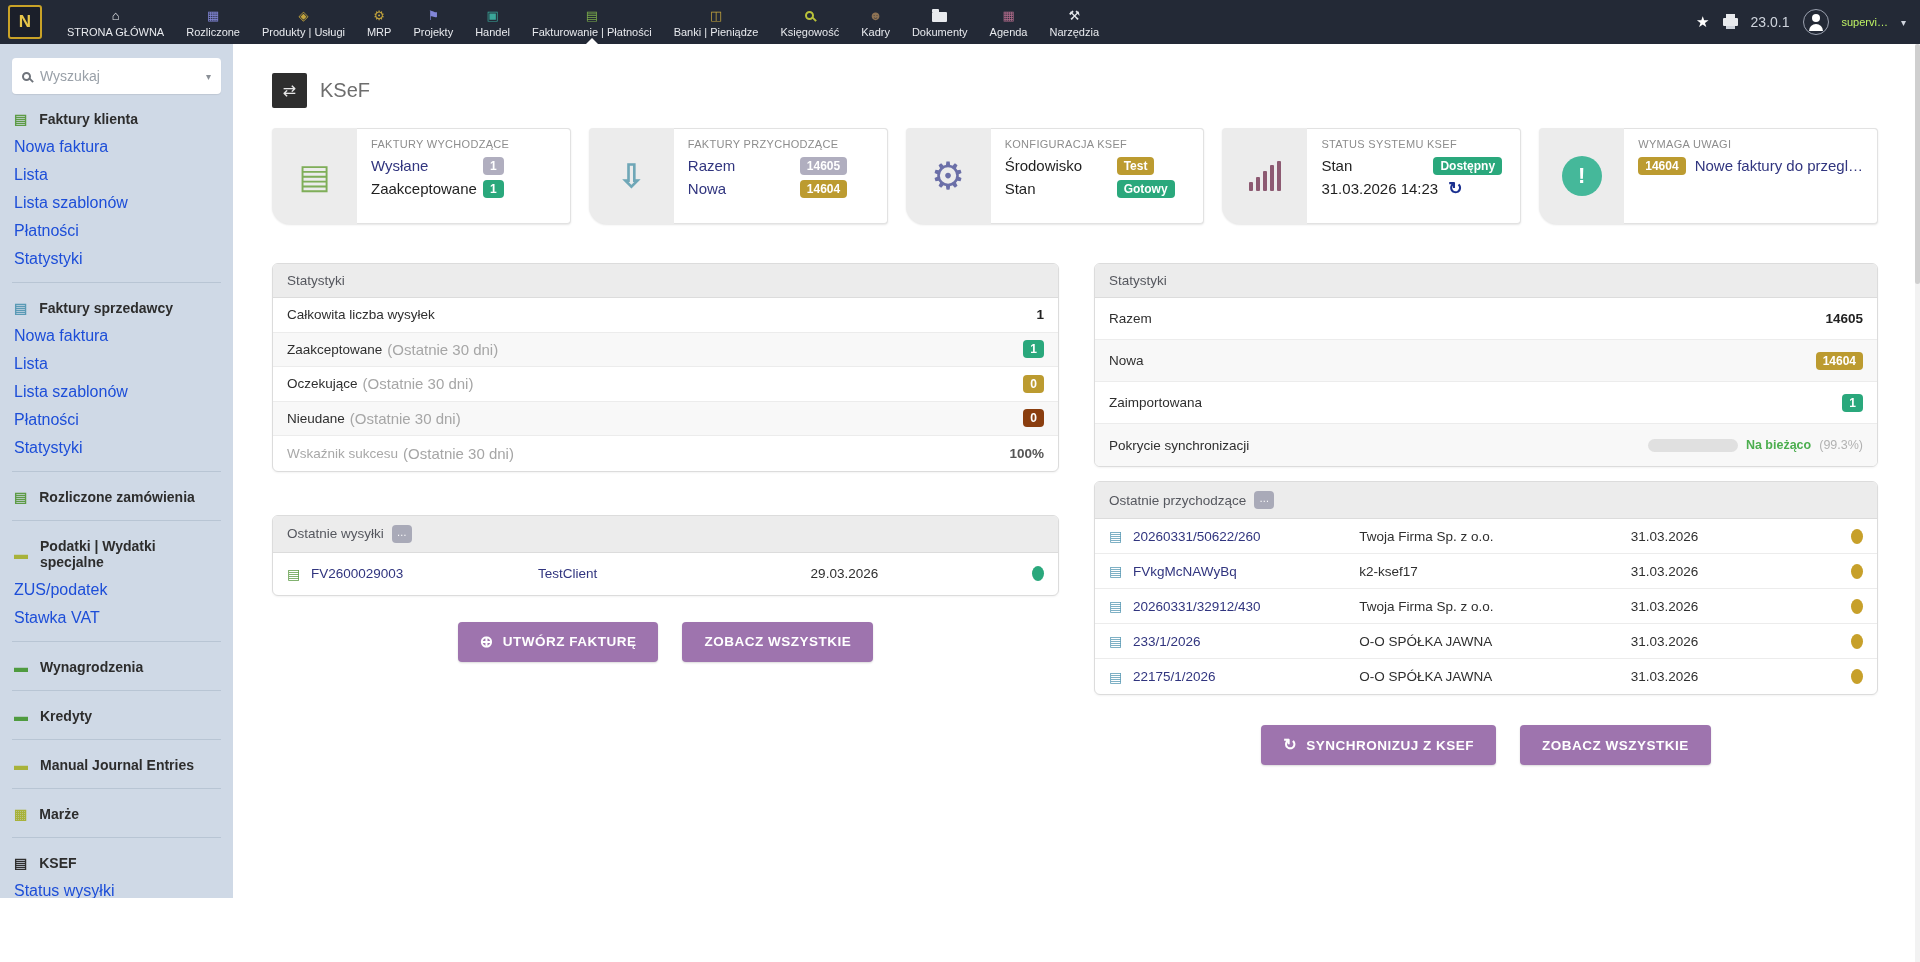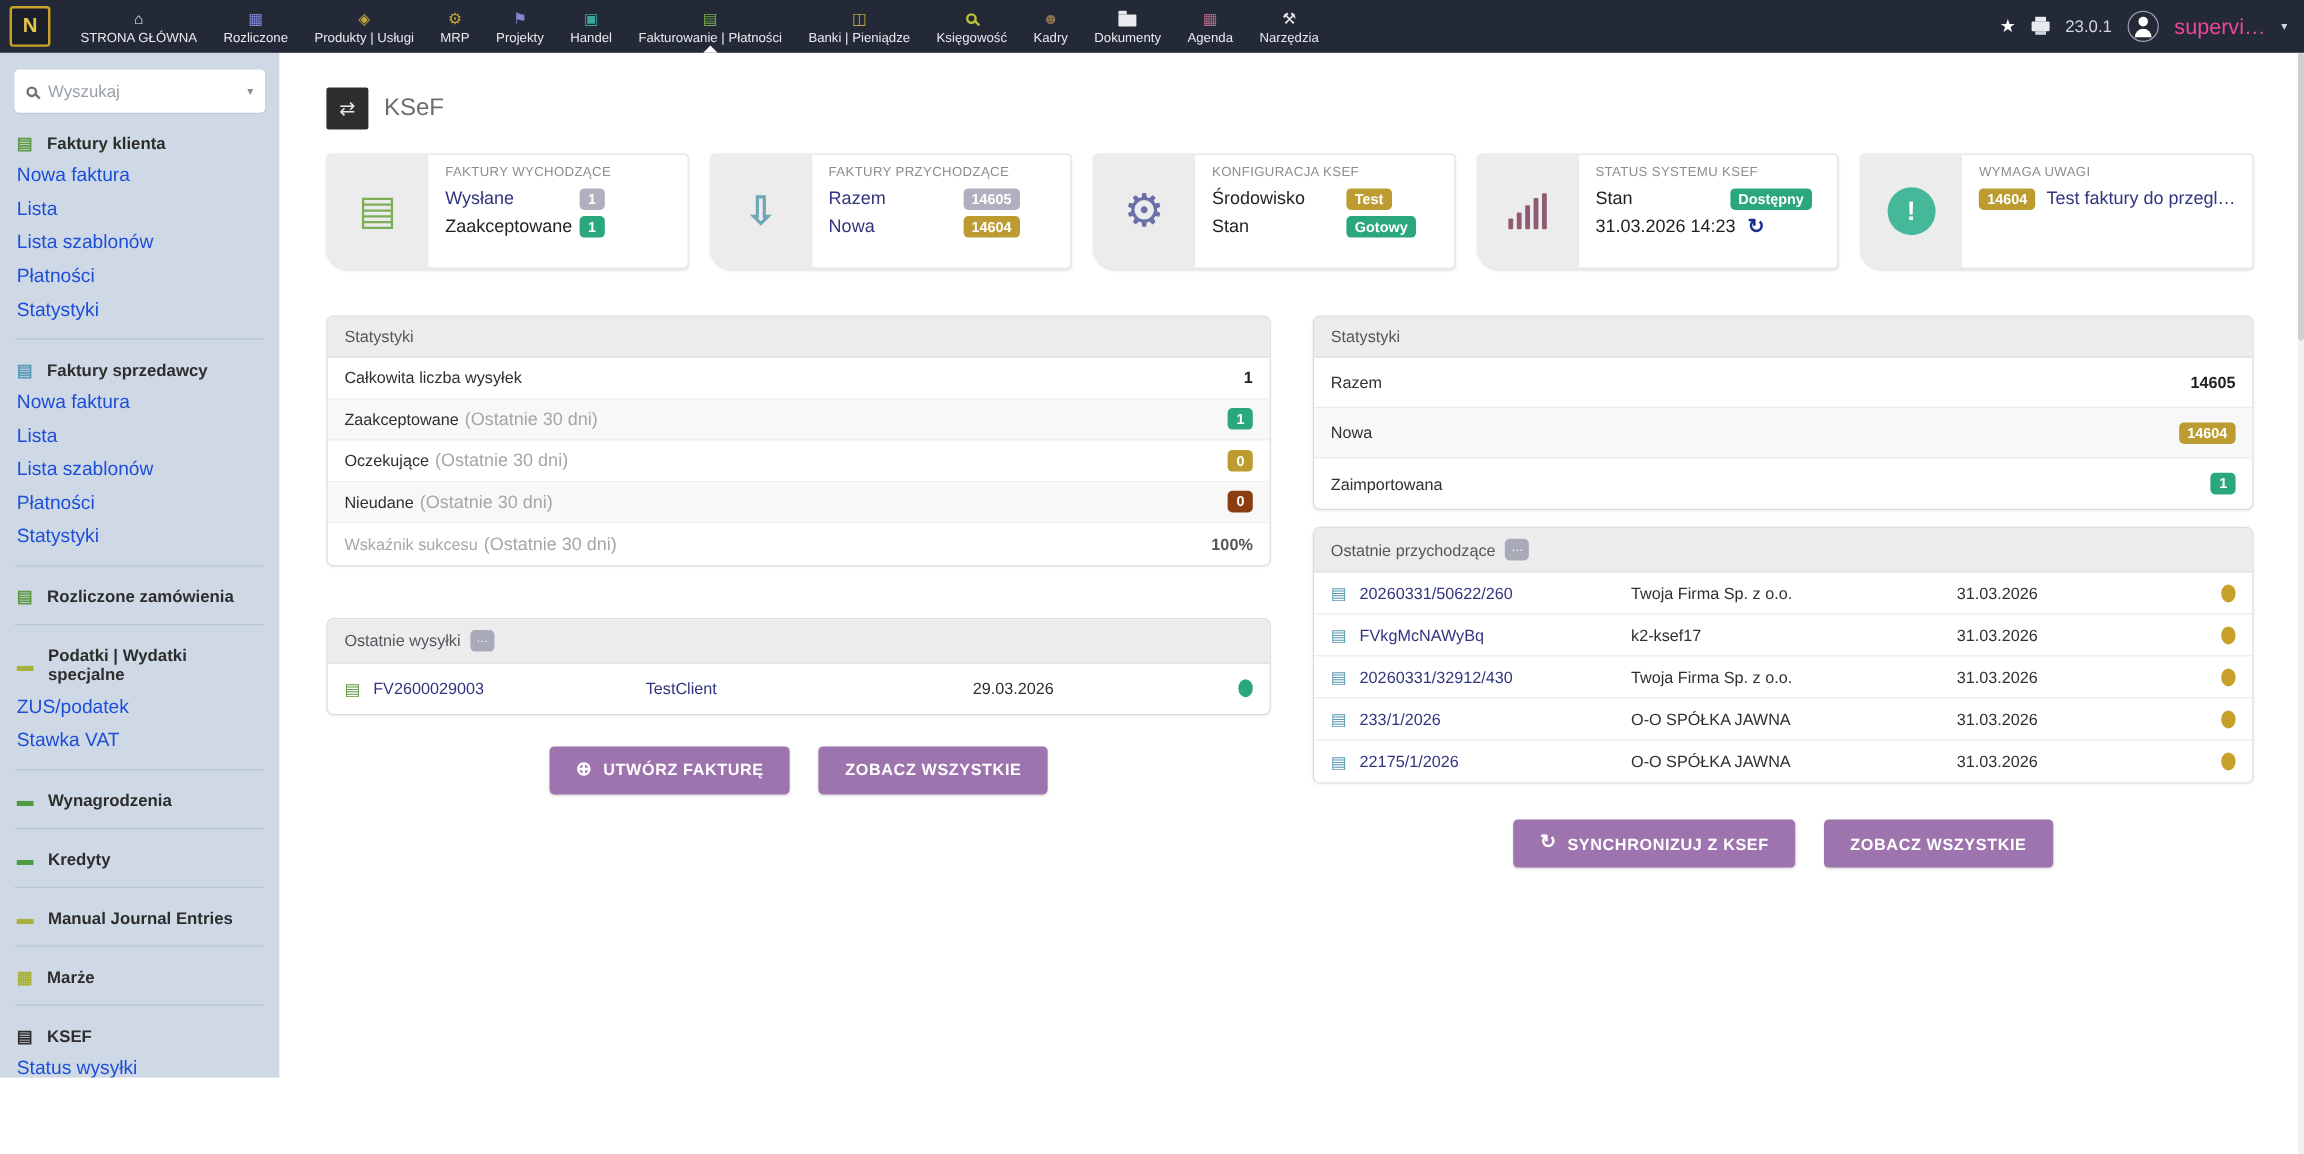--- a/index.html
+++ b/index.html
@@ -40,21 +40,21 @@
     height:4px; background:#e8eaee; }
   .printer-icon::after { content:''; position:absolute; bottom:-3px; left:3px; width:9px;
     height:3px; background:#cfd4dd; }
   .version { font-size:14px; color:#cfd4dd; }
   .avatar { width:26px; height:26px; border:1px solid #9aa0ae; border-radius:50%;
     position:relative; cursor:pointer; }
   .avatar::before { content:''; position:absolute; top:4px; left:50%; margin-left:-4px;
     width:8px; height:8px; border-radius:50%; background:#fff; }
   .avatar::after { content:''; position:absolute; bottom:3px; left:50%; margin-left:-7px;
     width:14px; height:7px; border-radius:7px 7px 0 0; background:#fff; }
-  .username { font-size:18px; color:#ec4899; }
+  .username { font-size:11px; color:#bef264; }
   .user-caret { font-size:10px; color:#cfd4dd; }
 
   
   .sidebar { position:absolute; top:44px; left:0; width:233px; height:854px;
     background:#cfd9e6; padding:14px 12px 0; overflow:hidden; }
   .searchbox { display:flex; align-items:center; height:36px; background:#fff;
     border-radius:4px; padding:0 10px; gap:9px; box-shadow:0 1px 1px rgba(0,0,0,.08); }
   .searchbox .mag-icon { color:#6f747b; flex:0 0 auto; }
   .searchbox input { border:none; outline:none; flex:1; font-size:14px; color:#333;
     font-family:"Liberation Sans",sans-serif; background:transparent; min-width:0; }
@@ -408,21 +408,21 @@
     </div>
 
     <div class="card">
       <div class="card-ico">
         <span class="ico-alert">!</span>
       </div>
       <div class="card-body">
         <div class="card-label">WYMAGA UWAGI</div>
         <div class="crow">
           <span class="badge b-gold">14604</span>
-          <span class="att-link">Test faktury do przegl…</span>
+          <span class="att-link">Nowe faktury do przegl…</span>
         </div>
       </div>
     </div>
   </div>
 
   <div class="cols">
 
     <div class="col-l">
       <div class="panel">
         <div class="panel-head">
@@ -489,20 +489,28 @@
           <span class="tval">14605</span>
         </div>
         <div class="trow h42 striped">
           <span class="tlabel">Nowa</span>
           <span class="badge b-gold tbadge">14604</span>
         </div>
         <div class="trow h42">
           <span class="tlabel">Zaimportowana</span>
           <span class="badge b-green tbadge">1</span>
         </div>
+        <div class="trow h42 striped">
+          <span class="tlabel">Pokrycie synchronizacji</span>
+          <span class="progress-wrap">
+            <span class="pbar"><span class="pfill" style="width:99.3%"></span></span>
+            <span class="pstatus">Na bieżąco</span>
+            <span class="ppct">(99.3%)</span>
+          </span>
+        </div>
       </div>
 
       <div class="panel" style="margin-top:14px">
         <div class="panel-head">
           <span>Ostatnie przychodzące</span>
           <span class="more-chip">…</span>
         </div>
         <div class="rrow h35">
           <span class="ric i-blue">▤</span>
           <span class="rnum">20260331/50622/260</span>

